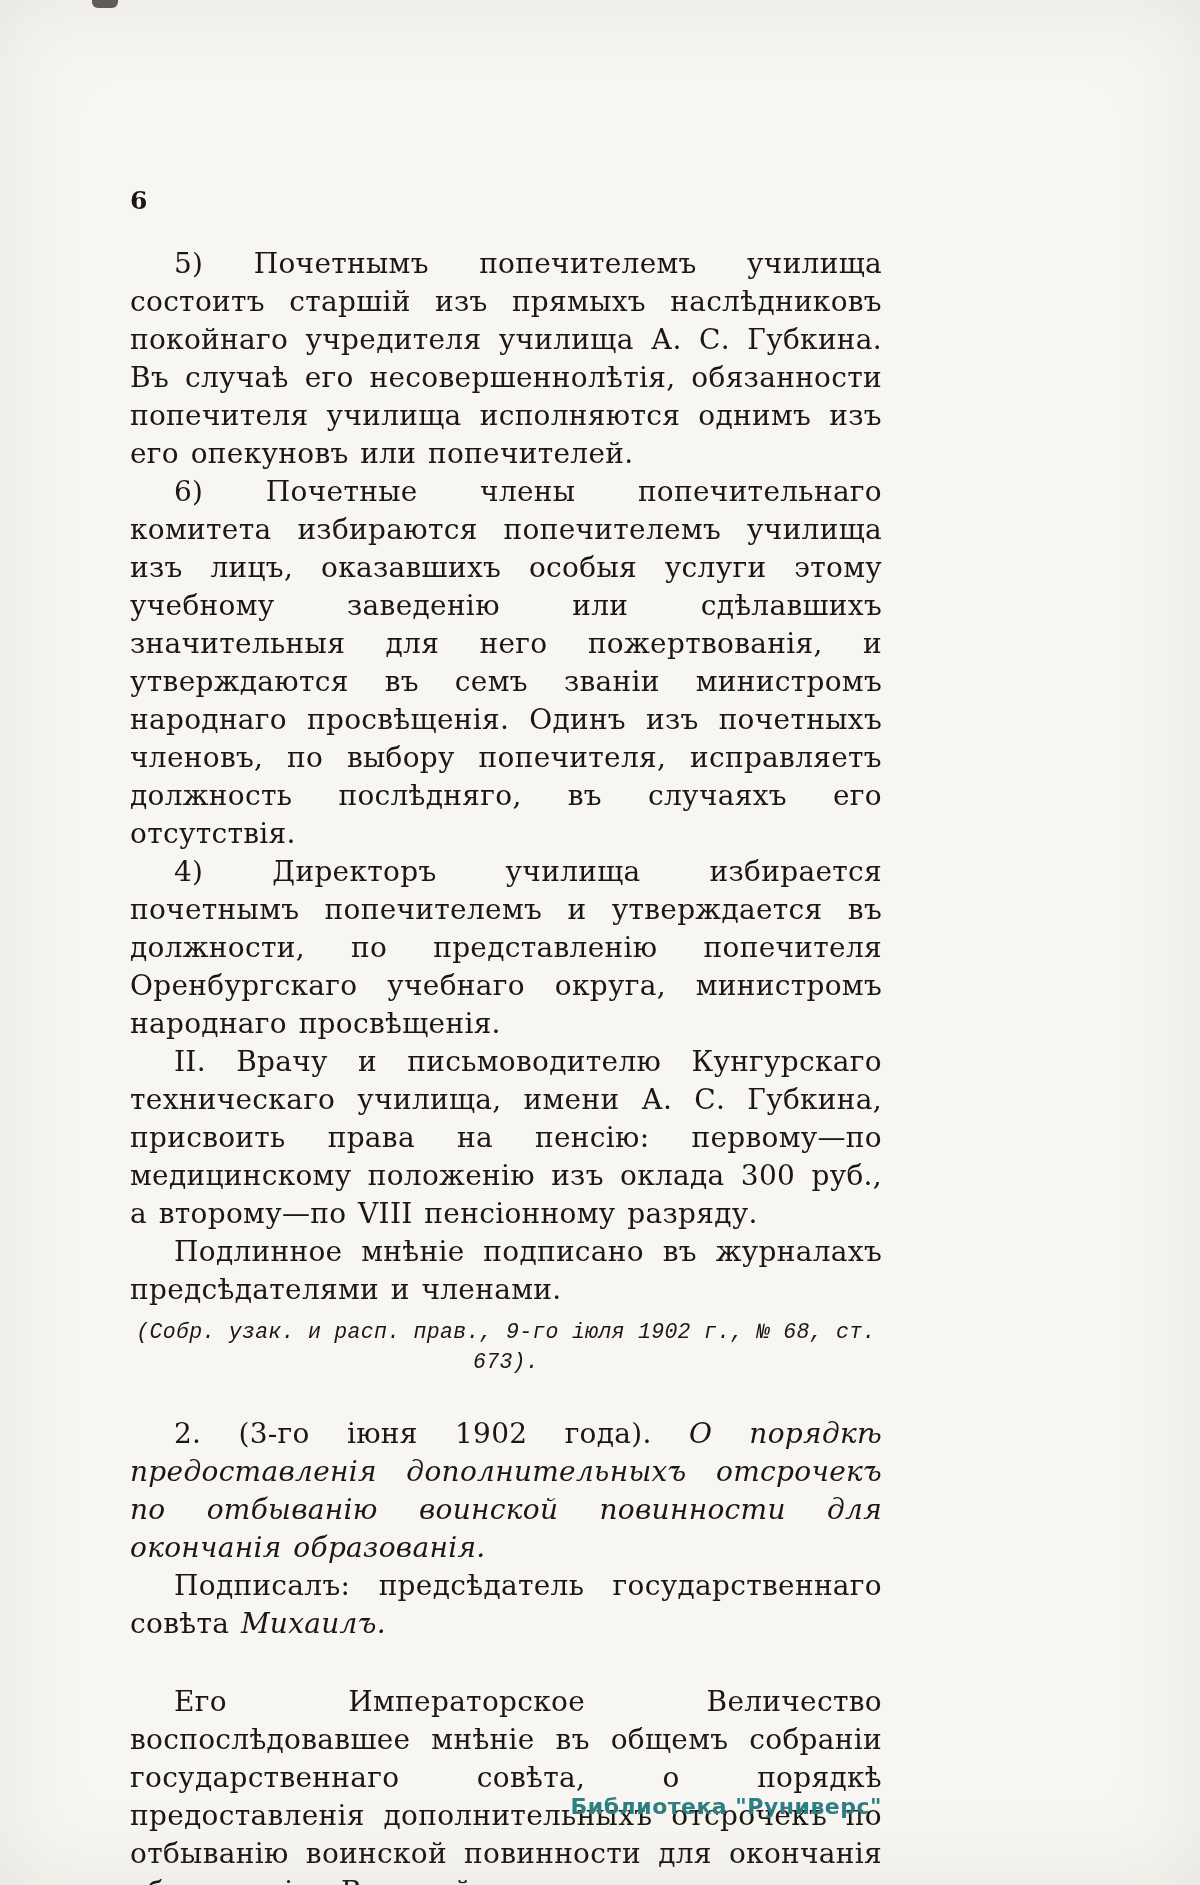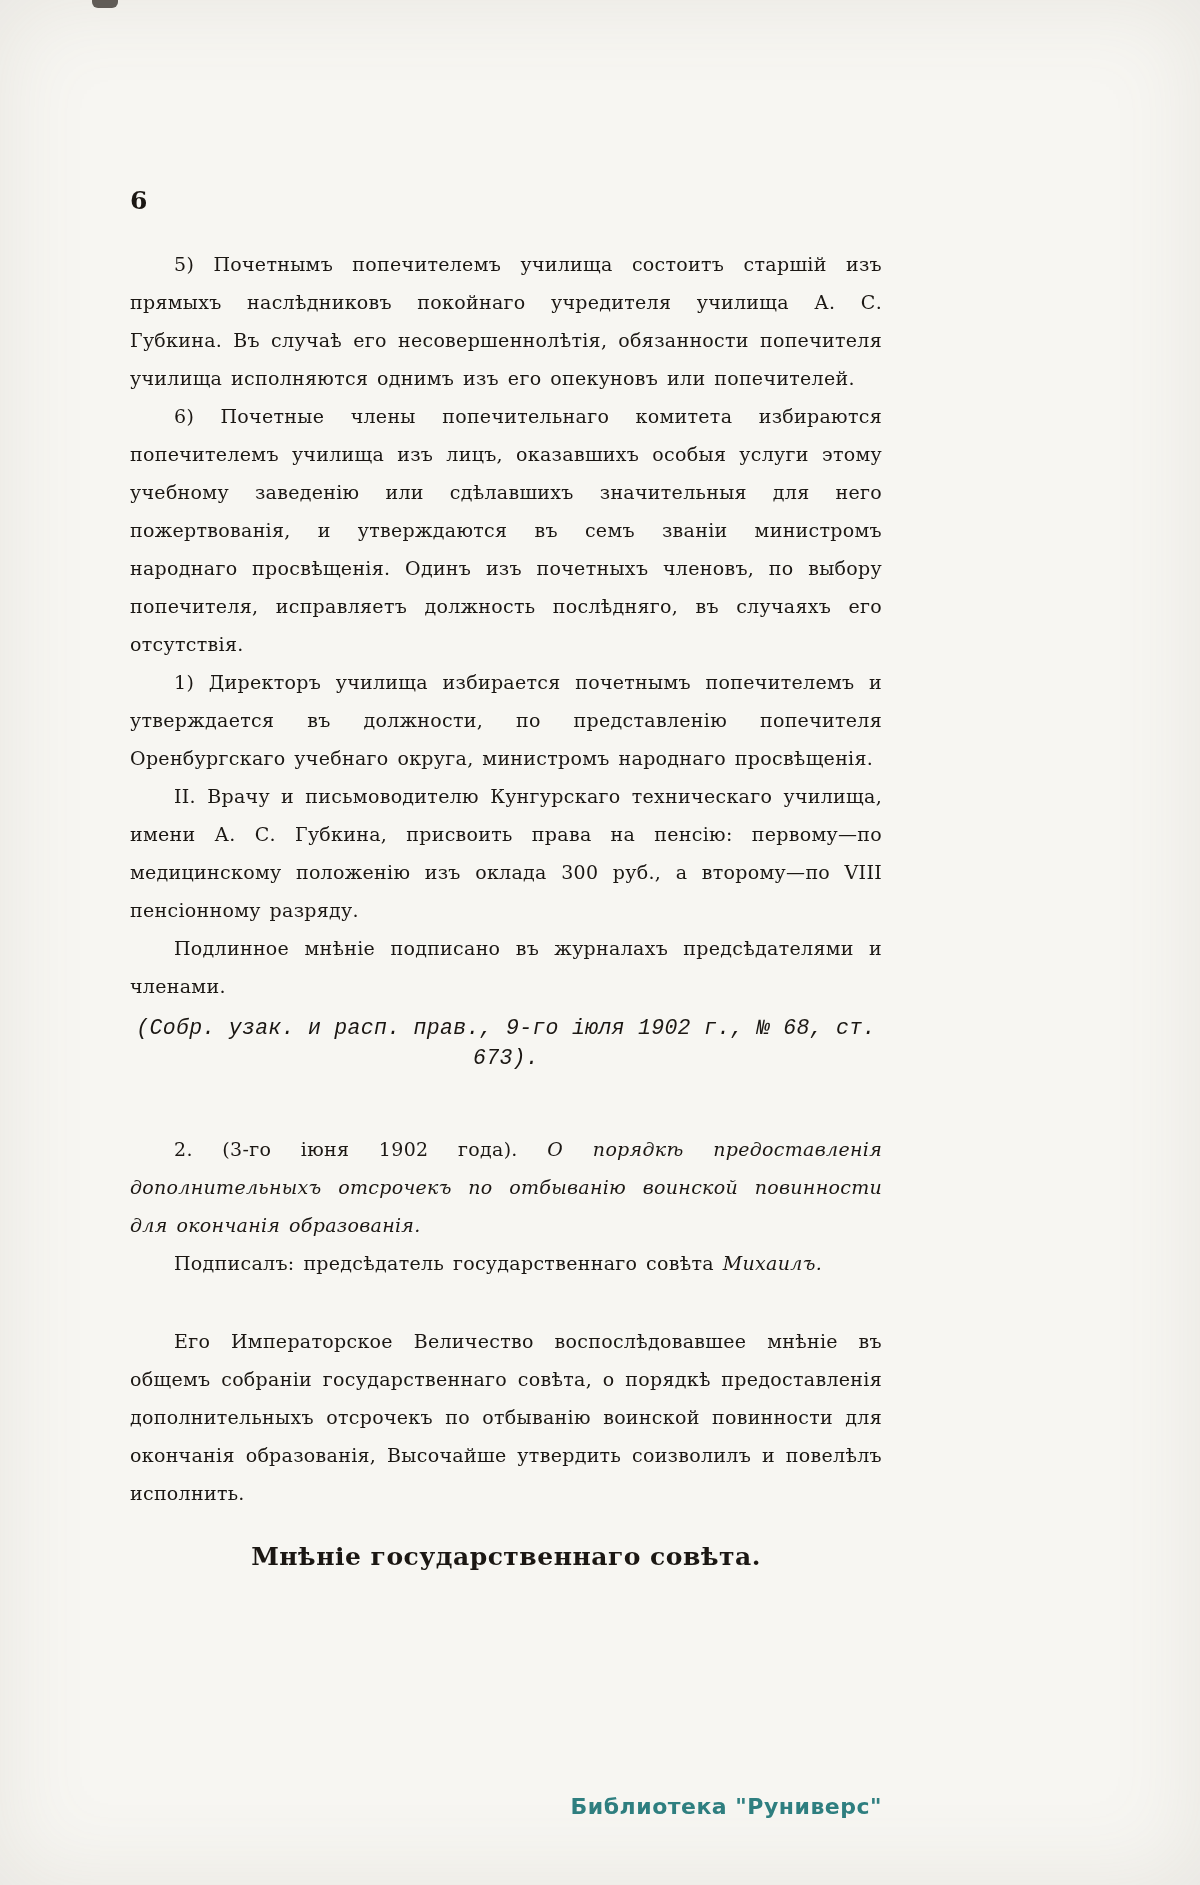--- a/index.html
+++ b/index.html
@@ -45,39 +45,39 @@
   .running-title {
     flex: 1;
     text-align: center;
     font-size: 18.5px;
     font-weight: bold;
     letter-spacing: 2.5px;
     white-space: nowrap;
   }
 
   p.para {
-    font-size: 19px;
+    font-size: 28px;
     line-height: 38px;
     text-align: justify;
     text-indent: 44px;
     letter-spacing: 0.3px;
     word-spacing: 2.5px;
   }
 
   p.citation {
     margin-top: 8px;
     text-align: center;
     font-style: italic;
     font-size: 21.5px;
     line-height: 30px;
     letter-spacing: 0.3px;
     font-family: Liberation Mono, monospace;
   }
 
-  p.section-start { margin-top: 57px; }
+  p.section-start { margin-top: 38px; }
   p.after-gap { margin-top: 40px; }
 
   .italic { font-style: italic; }
 
   h2.council-heading {
     margin-top: 30px;
     margin-bottom: 12px;
     text-align: center;
     font-size: 25px;
     font-weight: bold;
@@ -116,21 +116,21 @@
   <div class="column">
 
     <header class="running-head">
       <span class="page-num">6</span>
     </header>
 
     <p class="para">5) Почетнымъ попечителемъ училища состоитъ старшій изъ прямыхъ наслѣдниковъ покойнаго учредителя училища А. С. Губкина. Въ случаѣ его несовершеннолѣтія, обязанности попечителя училища исполняются однимъ изъ его опекуновъ или попечителей.</p>
 
     <p class="para">6) Почетные члены попечительнаго комитета избираются попечителемъ училища изъ лицъ, оказавшихъ особыя услуги этому учебному заведенію или сдѣлавшихъ значительныя для него пожертвованія, и утверждаются въ семъ званіи министромъ народнаго просвѣщенія. Одинъ изъ почетныхъ членовъ, по выбору попечителя, исправляетъ должность послѣдняго, въ случаяхъ его отсутствія.</p>
 
-    <p class="para">1) Директоръ училища избирается почетнымъ попечителемъ и утверждается въ должности, по представленію попечителя Оренбургскаго учебнаго округа, министромъ народнаго просвѣщенія.</p>
+    <p class="para">4) Директоръ училища избирается почетнымъ попечителемъ и утверждается въ должности, по представленію попечителя Оренбургскаго учебнаго округа, министромъ народнаго просвѣщенія.</p>
 
     <p class="para">II. Врачу и письмоводителю Кунгурскаго техническаго училища, имени А. С. Губкина, присвоить права на пенсію: первому—по медицинскому положенію изъ оклада 300 руб., а второму—по VIII пенсіонному разряду.</p>
 
     <p class="para">Подлинное мнѣніе подписано въ журналахъ предсѣдателями и членами.</p>
 
     <p class="citation">(Собр. узак. и расп. прав., 9-го іюля 1902 г., № 68, ст. 673).</p>
 
     <p class="para section-start">
       <span>2. (3-го іюня 1902 года). </span><span class="italic">О порядкѣ предоставленія дополнительныхъ отсрочекъ по отбыванію воинской повинности для окончанія образованія.</span>
     </p>

